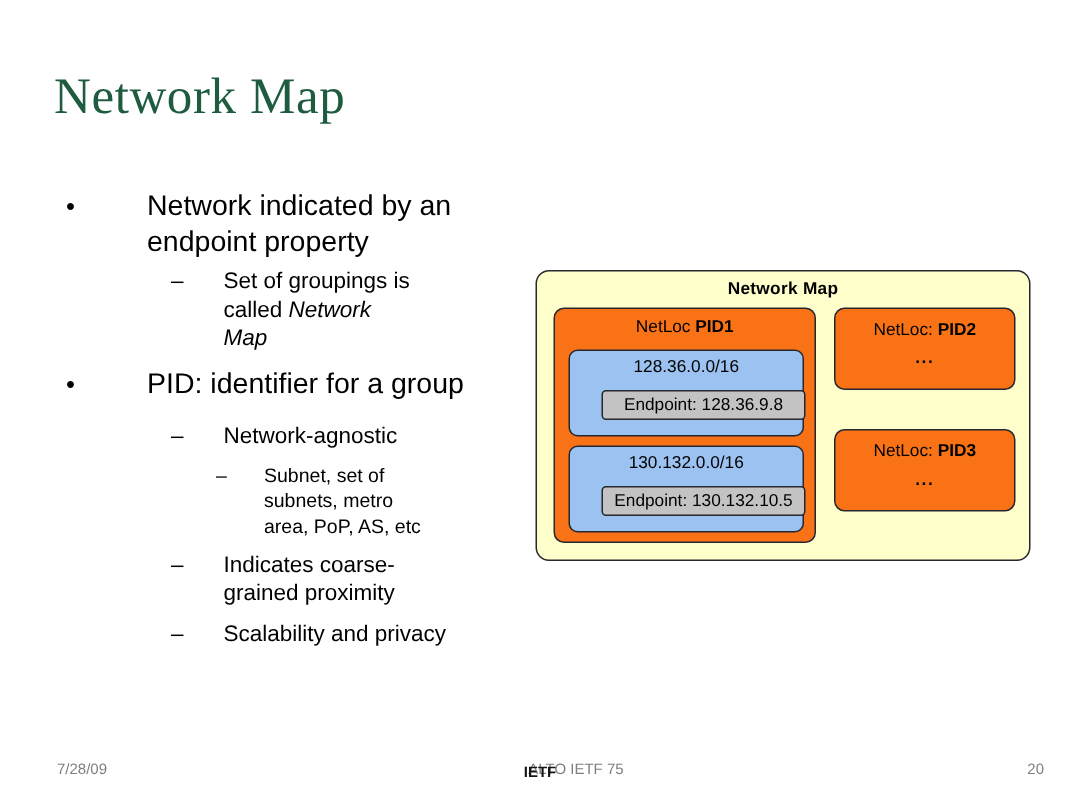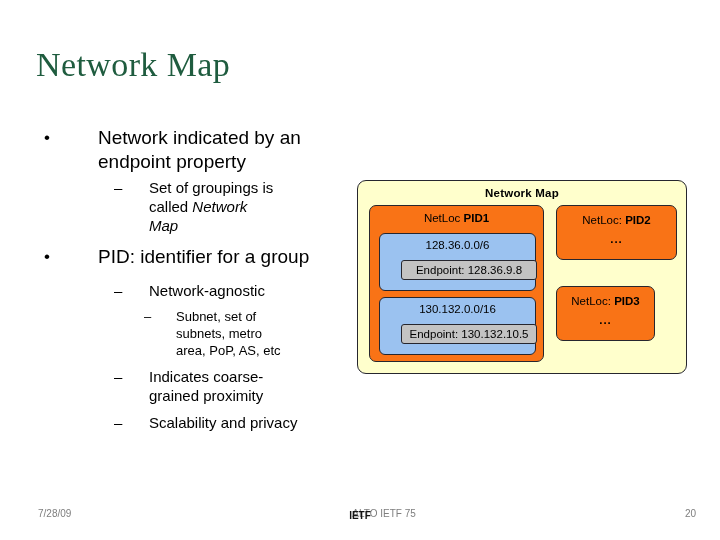--- a/index.html
+++ b/index.html
@@ -172,21 +172,21 @@
 
   #pid2-box {
     left: 198px;
     top: 24px;
     width: 121px;
     height: 55px;
   }
   #pid3-box {
     left: 198px;
     top: 105px;
-    width: 99px;
+    width: 121px;
     height: 55px;
   }
   .pid-side-label {
     position: absolute;
     left: 0; top: 8px;
     width: 100%;
     text-align: center;
     font-size: 11.5px;
   }
   .pid-side-ellipsis {
@@ -283,21 +283,21 @@
 
   <div id="network-map-title">Network Map</div>
 
   <div id="pid1-box" class="pid-box">
     <div id="pid1-label">
       <span>NetLoc</span>
       <b>PID1</b>
     </div>
 
     <div id="prefix-box-1" class="prefix-box">
-      <div class="prefix-label">128.36.0.0/6</div>
+      <div class="prefix-label">128.36.0.0/16</div>
       <div class="endpoint-box">Endpoint: 128.36.9.8</div>
     </div>
 
     <div id="prefix-box-2" class="prefix-box">
       <div class="prefix-label">130.132.0.0/16</div>
       <div class="endpoint-box">Endpoint: 130.132.10.5</div>
     </div>
   </div>
 
   <div id="pid2-box" class="pid-box">

